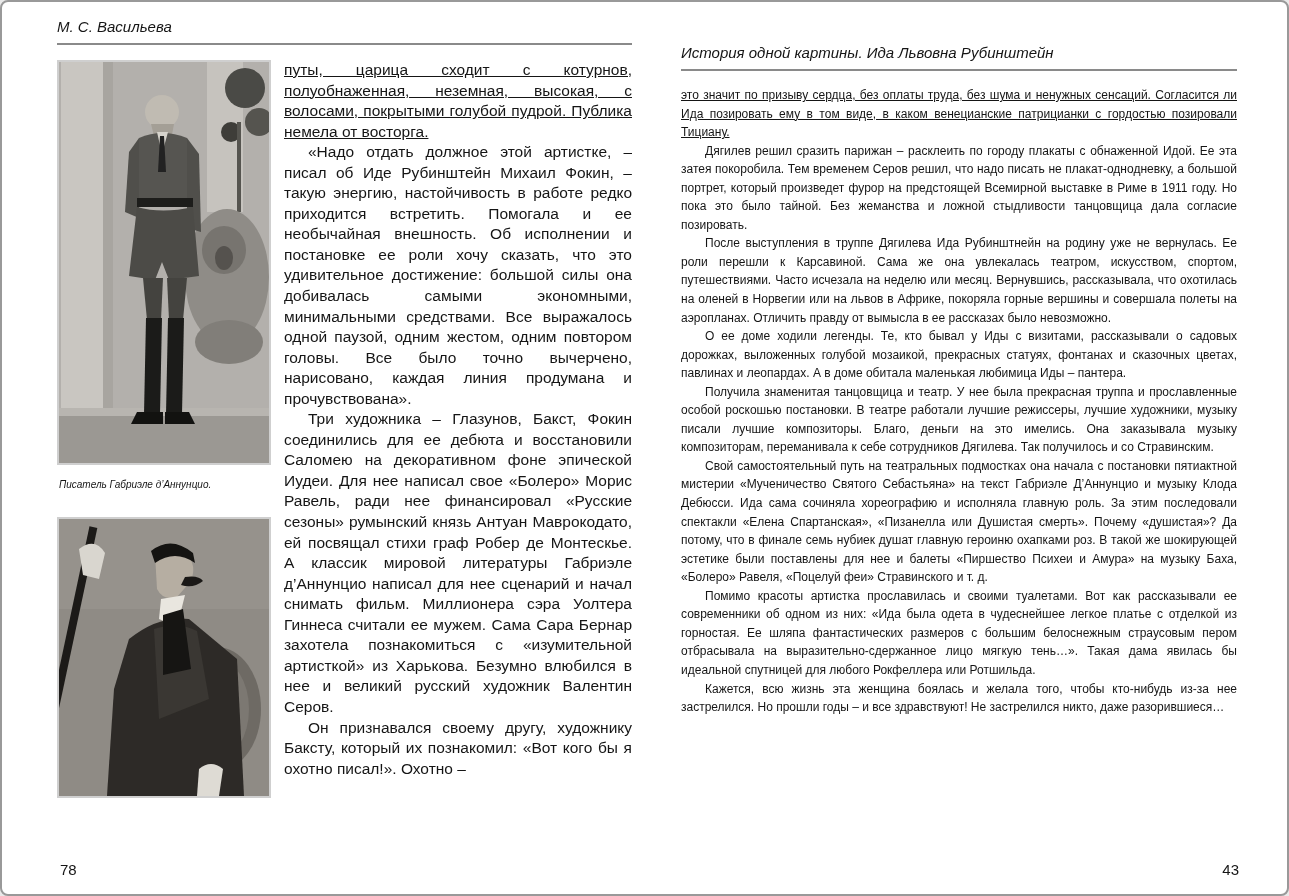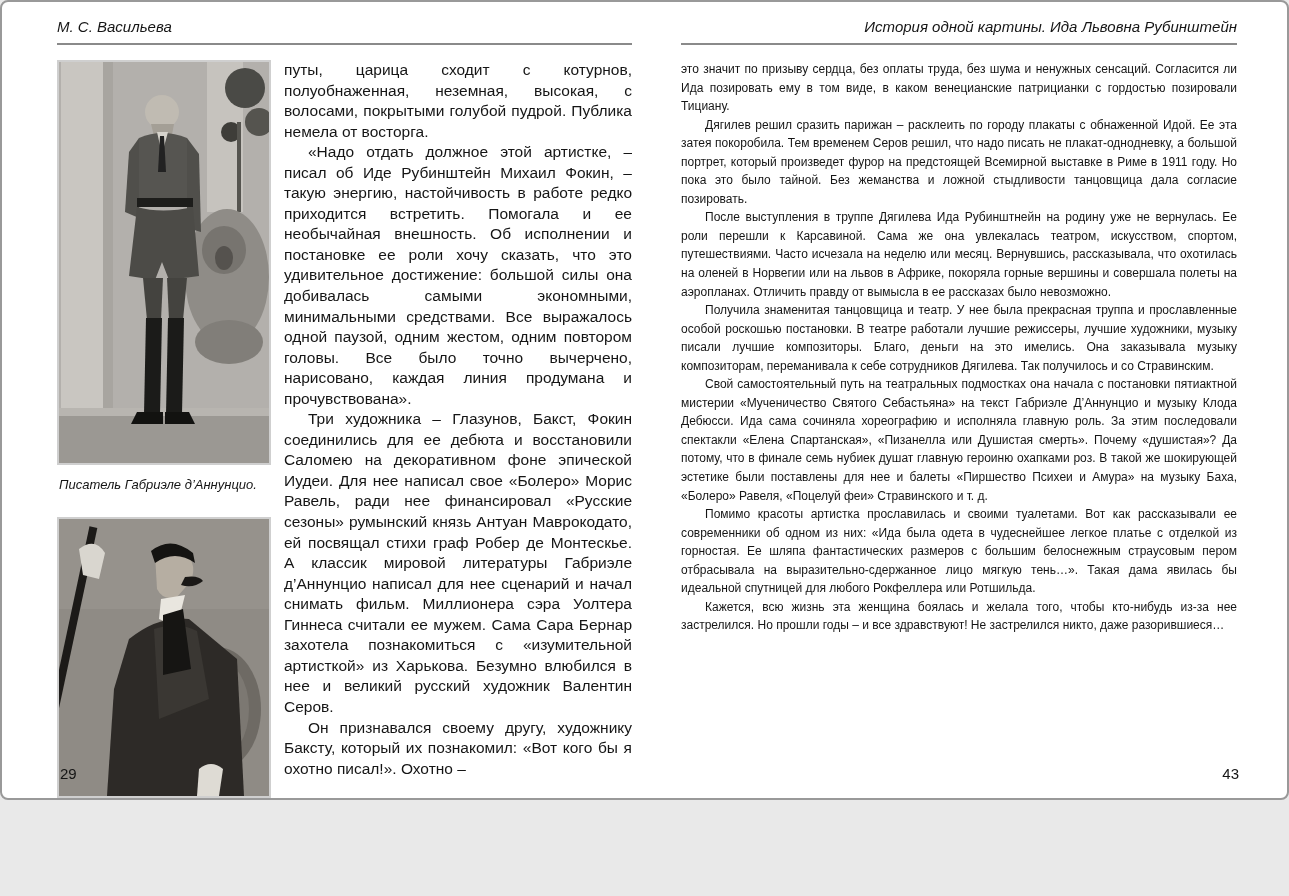--- a/index.html
+++ b/index.html
@@ -1,51 +1,51 @@
 <!DOCTYPE html>
 <html lang="ru"><head>
 <meta charset="utf-8">
 <style>
   html,body{margin:0;padding:0;background:#e9e9e9;}
   .sheet{
     position:relative;
-    width:1289px;height:800px;
+    width:1289px;height:896px;
     background:#ffffff;
     border:2px solid #999;
     border-radius:8px;
     box-sizing:border-box;
     overflow:hidden;
     font-family:"Liberation Sans", sans-serif;
     color:#151515;
   }
   .spread{display:flex;padding-top:16px;}
   .page{display:flex;flex-direction:column;}
   .page-left{width:575px;margin-left:55px;}
   .page-right{width:556px;margin-left:49px;}
   .runhead{
     font-style:italic;
     font-size:15px;
     line-height:18px;
     padding-bottom:7px;
     border-bottom:2px solid #8a8a8a;
     white-space:nowrap;
   }
-  .runhead.right{text-align:right;}
+  .runhead.right{text-align:left;margin-top:26px;}
   .body-left{display:flex;gap:13px;margin-top:15px;}
   .img-col{width:214px;flex:0 0 214px;}
   .photo{
     box-sizing:border-box;
     border:2px solid #cfcfcf;
     display:block;
     width:214px;
   }
   .photo svg{display:block;}
   .caption{
     font-style:italic;
-    font-size:13px;
+    font-size:10px;
     line-height:16px;
     margin-top:12px;
     margin-left:2px;
   }
   .photo2{margin-top:24px;}
   .txt-col{
     flex:1;
     text-align:justify;
     font-size:15.5px;
     line-height:20.55px;
@@ -55,21 +55,21 @@
   .body-right{
     margin-top:15px;
     text-align:justify;
     font-size:12px;
     line-height:18.55px;
     hyphens:auto;
     max-height:796px;
     overflow:hidden;
   }
   p{margin:0;text-indent:24px;}
-  p.cont{text-indent:0;}
+  p.cont{text-indent:0;text-decoration:underline;}
   .pagenum{
     position:absolute;
     bottom:16px;
     font-size:15px;
   }
   .pagenum.left{left:58px;}
   .pagenum.right{right:48px;}
 </style>
 </head>
 <body>
@@ -154,24 +154,25 @@
         </div>
       </div>
     </div>
 
     <div class="page page-right">
       <div class="runhead right">История одной картины. Ида Львовна  Рубинштейн</div>
       <div class="body-right">
         <p class="cont">это значит по призыву сердца, без оплаты труда, без шума и ненужных сенсаций. Согласится ли Ида позировать ему в том виде, в каком венецианские патрицианки с гордостью позировали Тициану.</p>
         <p>Дягилев решил сразить парижан – расклеить по городу плакаты с обнаженной Идой. Ее эта затея покоробила. Тем временем Серов решил, что надо писать не плакат-однодневку, а большой портрет, который произведет фурор на предстоящей Всемирной выставке в Риме в 1911 году. Но пока это было тайной. Без жеманства и ложной стыдливости танцовщица дала согласие позировать.</p>
         <p>После выступления в труппе Дягилева Ида Рубинштнейн на родину уже не вернулась. Ее роли перешли к Карсавиной. Сама же она увлекалась театром, искусством, спортом, путешествиями. Часто исчезала на неделю или месяц. Вернувшись, рассказывала, что охотилась на оленей в Норвегии или на львов в Африке, покоряла горные вершины и совершала полеты на аэропланах. Отличить правду от вымысла в ее рассказах было невозможно.</p>
+        <p>О ее доме ходили легенды. Те, кто бывал у Иды с визитами, рассказывали о садовых дорожках, выложенных голубой мозаикой, прекрасных статуях, фонтанах и сказочных цветах, павлинах и леопардах. А в доме обитала маленькая любимица Иды – пантера.</p>
         <p>Получила знаменитая танцовщица и театр. У нее была прекрасная труппа и прославленные особой роскошью постановки. В театре работали лучшие режиссеры, лучшие художники, музыку писали лучшие композиторы. Благо, деньги на это имелись. Она заказывала музыку композиторам, переманивала к себе сотрудников Дягилева. Так получилось и со Стравинским.</p>
         <p>Свой самостоятельный путь на театральных подмостках она начала с постановки пятиактной мистерии «Мученичество Святого Себастьяна» на текст Габриэле Д’Аннунцио и музыку Клода Дебюсси. Ида сама сочиняла хореографию и исполняла главную роль. За этим последовали спектакли «Елена Спартанская», «Пизанелла или Душистая смерть». Почему «душистая»? Да потому, что в финале семь нубиек душат главную героиню охапками роз. В такой же шокирующей эстетике были поставлены для нее и балеты «Пиршество Психеи и Амура» на музыку Баха, «Болеро» Равеля, «Поцелуй феи» Стравинского и т. д.</p>
         <p>Помимо красоты артистка прославилась и своими туалетами. Вот как рассказывали ее современники об одном из них: «Ида была одета в чудеснейшее легкое платье с отделкой из горностая. Ее шляпа фантастических размеров с большим белоснежным страусовым пером отбрасывала на выразительно-сдержанное лицо мягкую тень…». Такая дама явилась бы идеальной спутницей для любого Рокфеллера или Ротшильда.</p>
         <p>Кажется, всю жизнь эта женщина боялась и желала того, чтобы кто-нибудь из-за нее застрелился. Но прошли годы – и все здравствуют! Не застрелился никто, даже разорившиеся…</p>
 
       </div>
     </div>
   </div>
 
-  <div class="pagenum left">29</div>
+  <div class="pagenum left">78</div>
   <div class="pagenum right">43</div>
 </div>
 
 </body></html>

